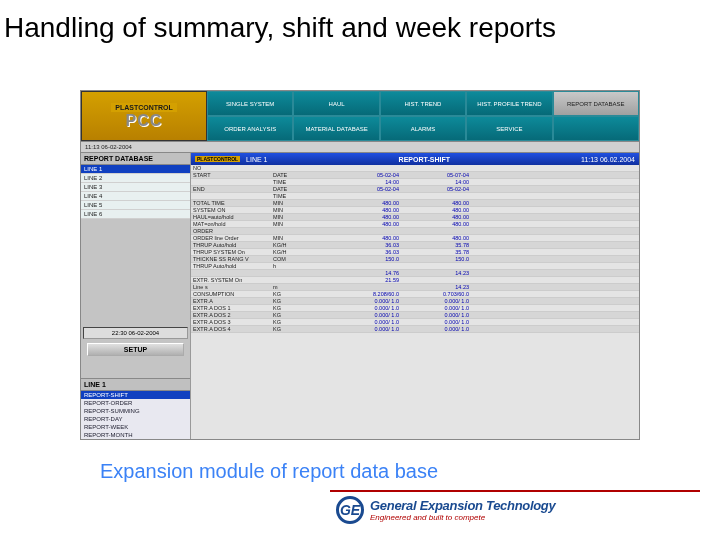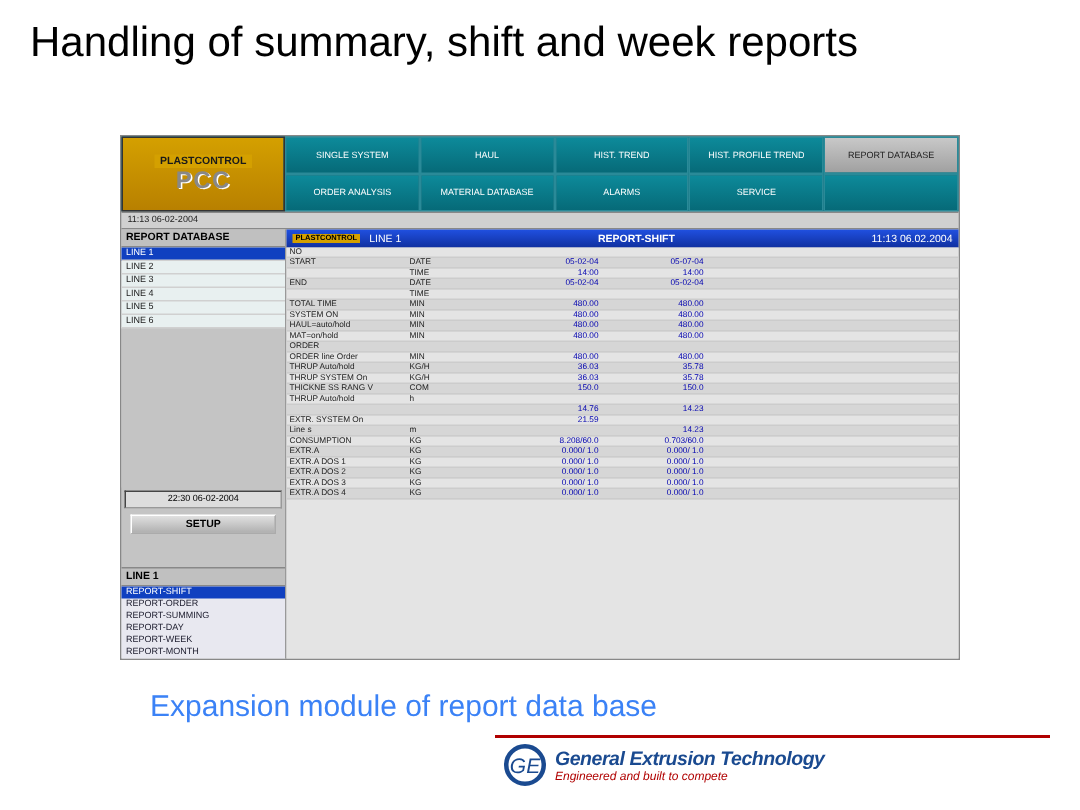--- a/index.html
+++ b/index.html
@@ -1,20 +1,20 @@
 <!DOCTYPE html>
 <html><head>
 <meta charset="utf-8">
 <style>
   * { margin: 0; padding: 0; box-sizing: border-box; font-family: Arial, sans-serif; }
   body { width: 720px; height: 540px; background: #fff; position: relative; }
-  .slide-title { font-size: 28px; padding: 12px 20px 4px; color: #000; font-weight: normal; }
+  .slide-title { font-size: 28px; padding: 12px 4px 4px; color: #000; font-weight: normal; }
   .app-window { position: absolute; left: 80px; top: 90px; width: 560px; height: 350px; background: #c0c0c0; border: 1px solid #888; font-size: 6px; }
   .top-banner { display: flex; height: 50px; background: linear-gradient(#0a7a8a,#055a68); }
-  .logo-block { width: 109px; background: linear-gradient(#d4a000,#b88000); color:#000; font-weight:bold; display:flex; flex-direction:column; align-items:center; justify-content:center; border:1px solid #333; }
+  .logo-block { width: 126px; background: linear-gradient(#d4a000,#b88000); color:#000; font-weight:bold; display:flex; flex-direction:column; align-items:center; justify-content:center; border:1px solid #333; }
   .logo-block .brand { font-size:7px; color:#1a1a1a; background:#d4a000; padding:1px 4px; }
   .logo-block .pcc { font-size:16px; color:#888; text-shadow:1px 1px #fff; font-weight:900; letter-spacing:1px; }
   .menu-grid { flex:1; display:grid; grid-template-columns:repeat(5,1fr); grid-template-rows:1fr 1fr; }
   .menu-cell { border:1px solid #2a8a98; color:#fff; font-size:6px; display:flex; align-items:center; justify-content:center; text-align:center; background:linear-gradient(#0d8a9a,#066a78); }
   .menu-cell.active { background:linear-gradient(#c8c8c8,#a0a0a0); color:#222; }
   .status-row { height:12px; background:#d0d0d0; border-top:1px solid #888; border-bottom:1px solid #888; display:flex; align-items:center; padding:0 4px; font-size:6px; color:#222; }
   .body-row { display:flex; height: calc(100% - 62px); }
   .sidebar { width:110px; background:#c4c4c4; border-right:1px solid #999; display:flex; flex-direction:column; }
   .side-head { background:#c0c0c0; color:#000; font-size:7px; font-weight:bold; padding:2px 3px; border-bottom:1px solid #888; }
   .side-list { background:#e8f0f0; flex: 0 0 auto; }
@@ -34,21 +34,21 @@
   .data-area { flex:1; overflow:hidden; background:#e4e4e4; }
   .data-row { display:flex; font-size:5.5px; border-bottom:1px solid #ccc; }
   .data-row.stripe { background:#d6d6d6; }
   .c-label { width:80px; padding:0 2px; color:#222; }
   .c-v1 { width:60px; padding:0 2px; color:#222; }
   .c-v2 { width:70px; padding:0 2px; color:#0000b0; text-align:right; }
   .c-v3 { width:70px; padding:0 2px; color:#0000b0; text-align:right; }
   .caption { position:absolute; left:100px; top:460px; font-size:20px; color:#3b82f6; }
   .footer-line { position:absolute; left:330px; top:490px; width:370px; height:2px; background:#b00000; }
   .footer-logo { position:absolute; left:336px; top:496px; display:flex; align-items:center; gap:6px; }
-  .badge { width:28px; height:28px; border:3px solid #1a4a90; border-radius:50%; display:flex; align-items:center; justify-content:center; color:#1a4a90; font-weight:400; font-size:14px; font-style:italic; }
+  .badge { width:28px; height:28px; border:3px solid #1a4a90; border-radius:50%; display:flex; align-items:center; justify-content:center; color:#1a4a90; font-weight:700; font-size:14px; font-style:italic; }
   .footer-text .l1 { font-size:13px; font-weight:900; color:#1a4a90; font-style:italic; letter-spacing:-0.3px; }
   .footer-text .l2 { font-size:8px; color:#b00000; font-weight:normal; font-style:italic; }
 </style>
 </head>
 <body>
 
 <h1 class="slide-title">Handling of summary, shift and week reports</h1>
 
 <div class="app-window">
   <div class="top-banner">
@@ -251,16 +251,16 @@
     </div>
   </div>
 </div>
 
 <div class="caption">Expansion module of report data base</div>
 
 <div class="footer-line"></div>
 <div class="footer-logo">
   <div class="badge">GE</div>
   <div class="footer-text">
-    <div class="l1">General Extrusion Technology</div>
+    <div class="l1">General Expansion Technology</div>
     <div class="l2">Engineered and built to compete</div>
   </div>
 </div>
 
 </body></html>

